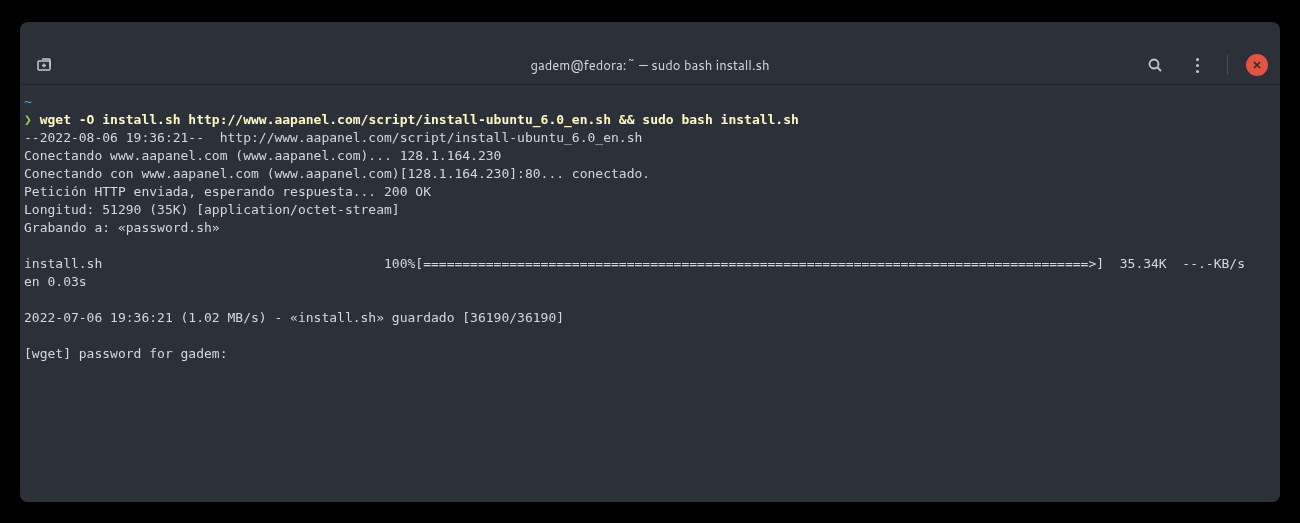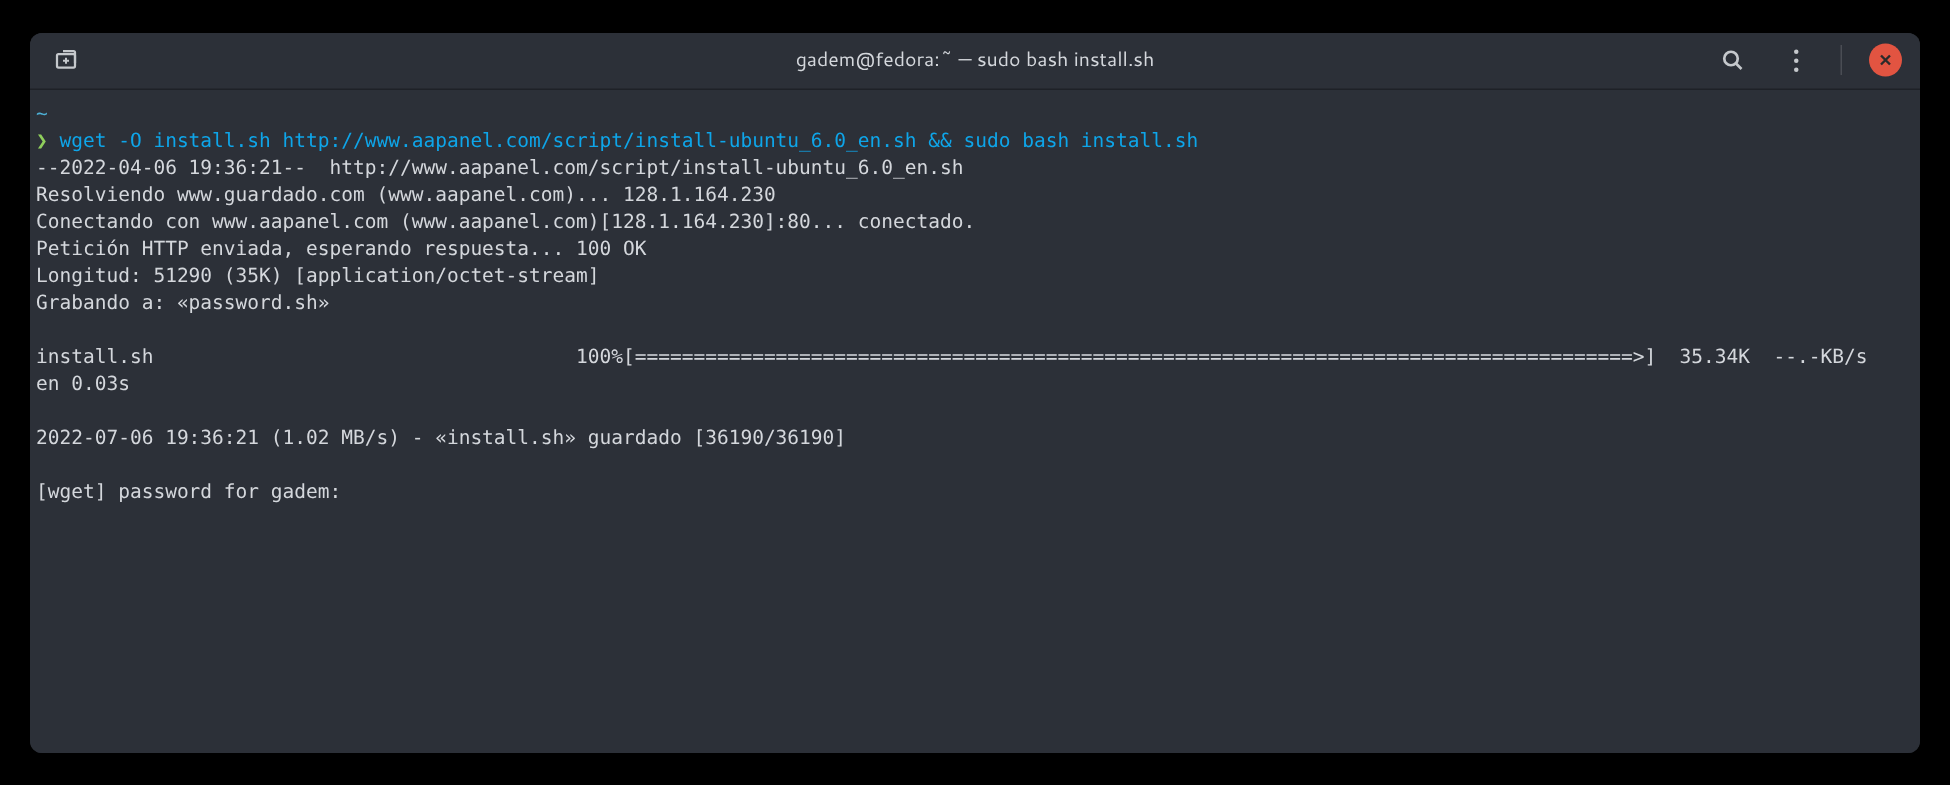--- a/index.html
+++ b/index.html
@@ -23,20 +23,21 @@
       overflow: hidden;
     }
     .titlebar {
       height: 38px;
       background: #2c3038;
       display: flex;
       align-items: center;
       padding: 0 12px;
       position: relative;
       border-bottom: 1px solid #1e2127;
+      margin-top: 25px;
     }
     .titlebar-left {
       display: flex;
       align-items: center;
       gap: 8px;
     }
     .titlebar-title {
       position: absolute;
       left: 50%;
       transform: translateX(-50%);
@@ -85,21 +86,21 @@
       overflow-y: auto;
       white-space: pre-wrap;
       word-break: break-all;
       position: relative;
     }
     .terminal::-webkit-scrollbar { width: 8px; }
     .terminal::-webkit-scrollbar-track { background: #2c3038; }
     .terminal::-webkit-scrollbar-thumb { background: #4a4d54; border-radius: 4px; }
     .tilde { color: #4db0d6; }
     .prompt-symbol { color: #8fce5c; font-weight: bold; }
-    .cmd { color: #0ea5e9; }
+    .cmd { color: #fef9c3; font-weight: bold; }
   </style>
 </head>
 <body>
 
 <div class="window">
   <div class="titlebar">
     <div class="titlebar-left">
       <div class="icon-btn newtab-icon">
         <svg viewBox="0 0 16 16" fill="none" stroke="currentColor" stroke-width="1.5">
           <rect x="2" y="4" width="12" height="9" rx="1"></rect>
@@ -124,24 +125,24 @@
       <div class="divider"></div>
       <div class="close-btn">
         <svg viewBox="0 0 10 10" stroke="#2a2a2a" stroke-width="1.6">
           <path d="M2 2 L8 8 M8 2 L2 8"></path>
         </svg>
       </div>
     </div>
   </div>
   <div class="terminal"><span class="tilde">~</span>
 <span class="prompt-symbol">❯</span> <span class="cmd">wget -O install.sh http://www.aapanel.com/script/install-ubuntu_6.0_en.sh &amp;&amp; sudo bash install.sh</span>
-<span>--2022-04-06 19:36:21--  http://www.aapanel.com/script/install-ubuntu_6.0_en.sh</span>
-<span>Resolviendo www.guardado.com (www.aapanel.com)... 128.1.164.230</span>
+<span>--2022-08-06 19:36:21--  http://www.aapanel.com/script/install-ubuntu_6.0_en.sh</span>
+<span>Conectando www.aapanel.com (www.aapanel.com)... 128.1.164.230</span>
 <span>Conectando con www.aapanel.com (www.aapanel.com)[128.1.164.230]:80... conectado.</span>
-<span>Petición HTTP enviada, esperando respuesta... 100 OK</span>
+<span>Petición HTTP enviada, esperando respuesta... 200 OK</span>
 <span>Longitud: 51290 (35K) [application/octet-stream]</span>
 <span>Grabando a: «password.sh»</span>
 
 <span>install.sh                                    100%[=====================================================================================&gt;]  35.34K  --.-KB/s    en 0.03s   </span>
 
 <span>2022-07-06 19:36:21 (1.02 MB/s) - «install.sh» guardado [36190/36190]</span>
 
 <span>[wget] password for gadem: </span></div>
 </div>
 

